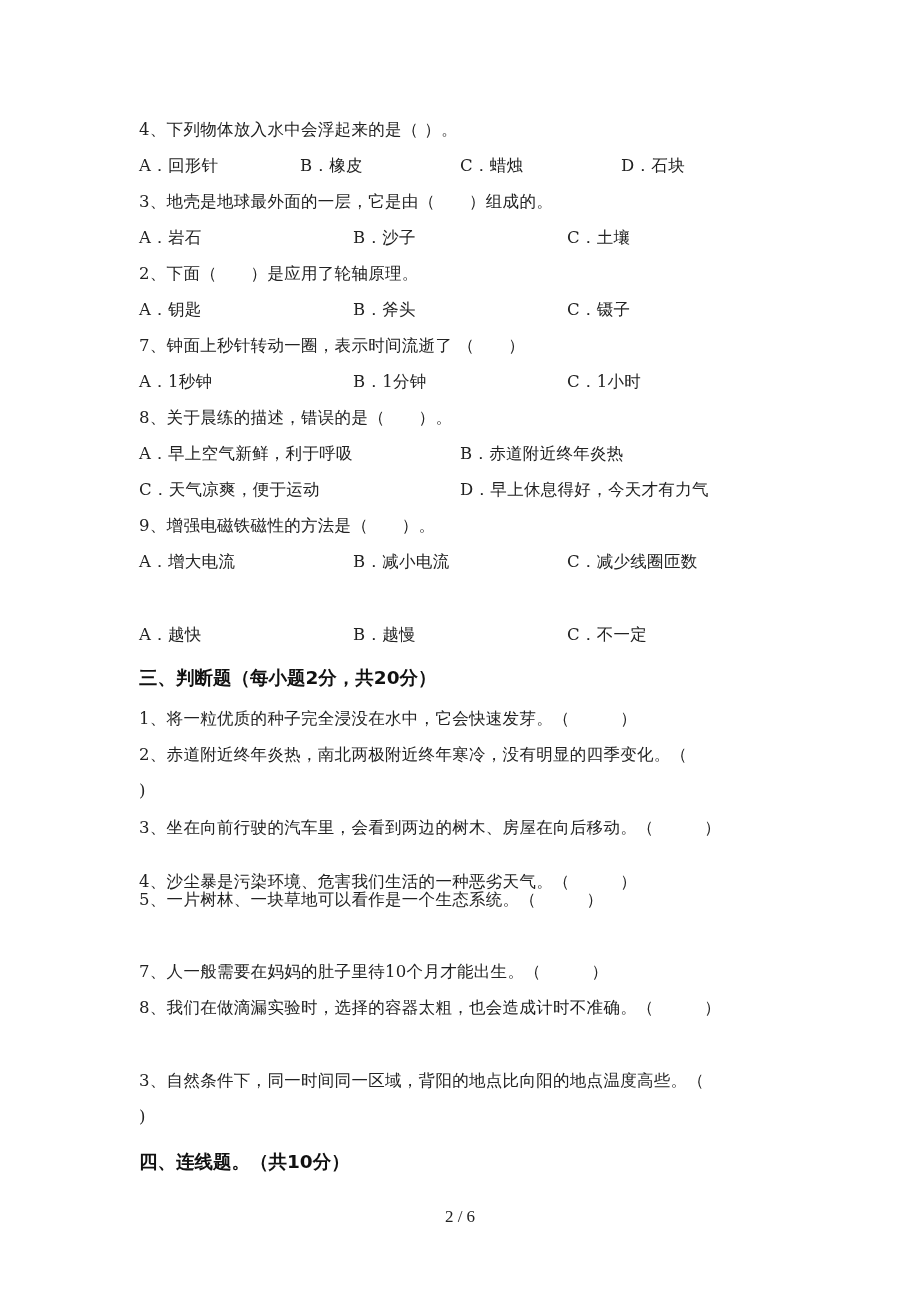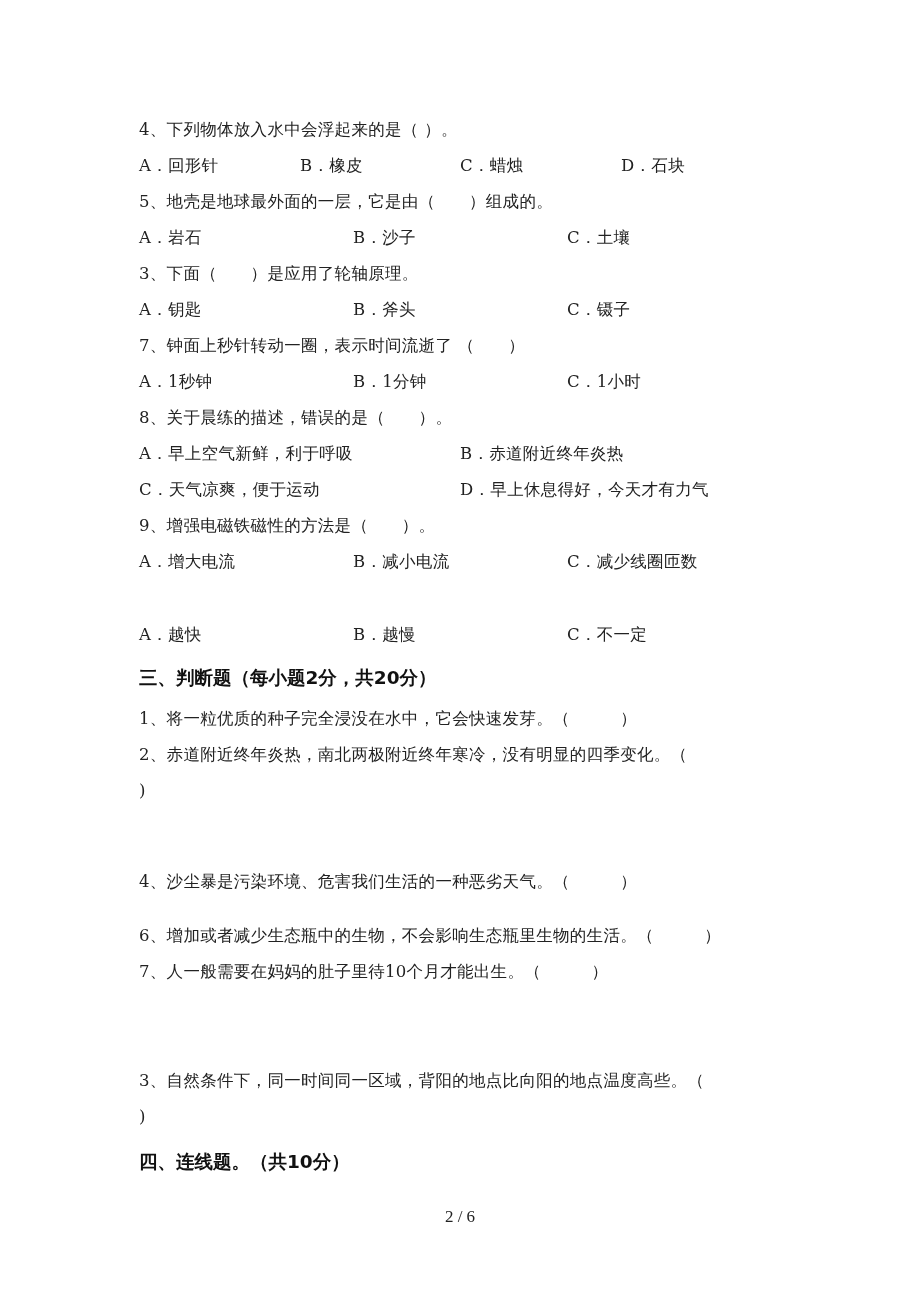--- a/index.html
+++ b/index.html
@@ -32,26 +32,26 @@
 <body>
 
 <div class="page">
 
   <div class="line" style="top:120px">4、下列物体放入水中会浮起来的是（ ）。</div>
   <div class="opt" style="top:156px;left:139px">A．回形针</div>
   <div class="opt" style="top:156px;left:300px">B．橡皮</div>
   <div class="opt" style="top:156px;left:460px">C．蜡烛</div>
   <div class="opt" style="top:156px;left:621px">D．石块</div>
 
-  <div class="line" style="top:192px">5、地壳是地球最外面的一层，它是由（　　）组成的。</div>
+  <div class="line" style="top:192px">3、地壳是地球最外面的一层，它是由（　　）组成的。</div>
   <div class="opt" style="top:228px;left:139px">A．岩石</div>
   <div class="opt" style="top:228px;left:353px">B．沙子</div>
   <div class="opt" style="top:228px;left:567px">C．土壤</div>
 
-  <div class="line" style="top:264px">3、下面（　　）是应用了轮轴原理。</div>
+  <div class="line" style="top:264px">2、下面（　　）是应用了轮轴原理。</div>
   <div class="opt" style="top:300px;left:139px">A．钥匙</div>
   <div class="opt" style="top:300px;left:353px">B．斧头</div>
   <div class="opt" style="top:300px;left:567px">C．镊子</div>
 
   <div class="line" style="top:336px">7、钟面上秒针转动一圈，表示时间流逝了 （　　）</div>
   <div class="opt" style="top:372px;left:139px">A．1秒钟</div>
   <div class="opt" style="top:372px;left:353px">B．1分钟</div>
   <div class="opt" style="top:372px;left:567px">C．1小时</div>
 
   <div class="line" style="top:408px">8、关于晨练的描述，错误的是（　　）。</div>
@@ -66,23 +66,25 @@
   <div class="opt" style="top:552px;left:567px">C．减少线圈匝数</div>
 
   <div class="opt" style="top:625px;left:139px">A．越快</div>
   <div class="opt" style="top:625px;left:353px">B．越慢</div>
   <div class="opt" style="top:625px;left:567px">C．不一定</div>
 
   <div class="heading" style="top:667px">三、判断题（每小题2分，共20分）</div>
   <div class="line" style="top:709px">1、将一粒优质的种子完全浸没在水中，它会快速发芽。（　　　）</div>
   <div class="line" style="top:745px">2、赤道附近终年炎热，南北两极附近终年寒冷，没有明显的四季变化。（</div>
   <div class="line" style="top:781px">)</div>
+  <div class="line" style="top:818px">3、坐在向前行驶的汽车里，会看到两边的树木、房屋在向后移动。（　　　）</div>
   <div class="line" style="top:872px">4、沙尘暴是污染环境、危害我们生活的一种恶劣天气。（　　　）</div>
-  <div class="line" style="top:926px">6、增加或者减少生态瓶中的生物，不会影响生态瓶里生物的生活。（　　　）</div>
+  <div class="line" style="top:890px">5、一片树林、一块草地可以看作是一个生态系统。（　　　）</div>
   <div class="line" style="top:962px">7、人一般需要在妈妈的肚子里待10个月才能出生。（　　　）</div>
+  <div class="line" style="top:998px">8、我们在做滴漏实验时，选择的容器太粗，也会造成计时不准确。（　　　）</div>
   <div class="line" style="top:1071px">3、自然条件下，同一时间同一区域，背阳的地点比向阳的地点温度高些。（</div>
   <div class="line" style="top:1107px">)</div>
 
   <div class="heading" style="top:1151px">四、连线题。（共10分）</div>
 
 
   <div class="footer">2 / 6</div>
 </div>
 
 </body></html>

